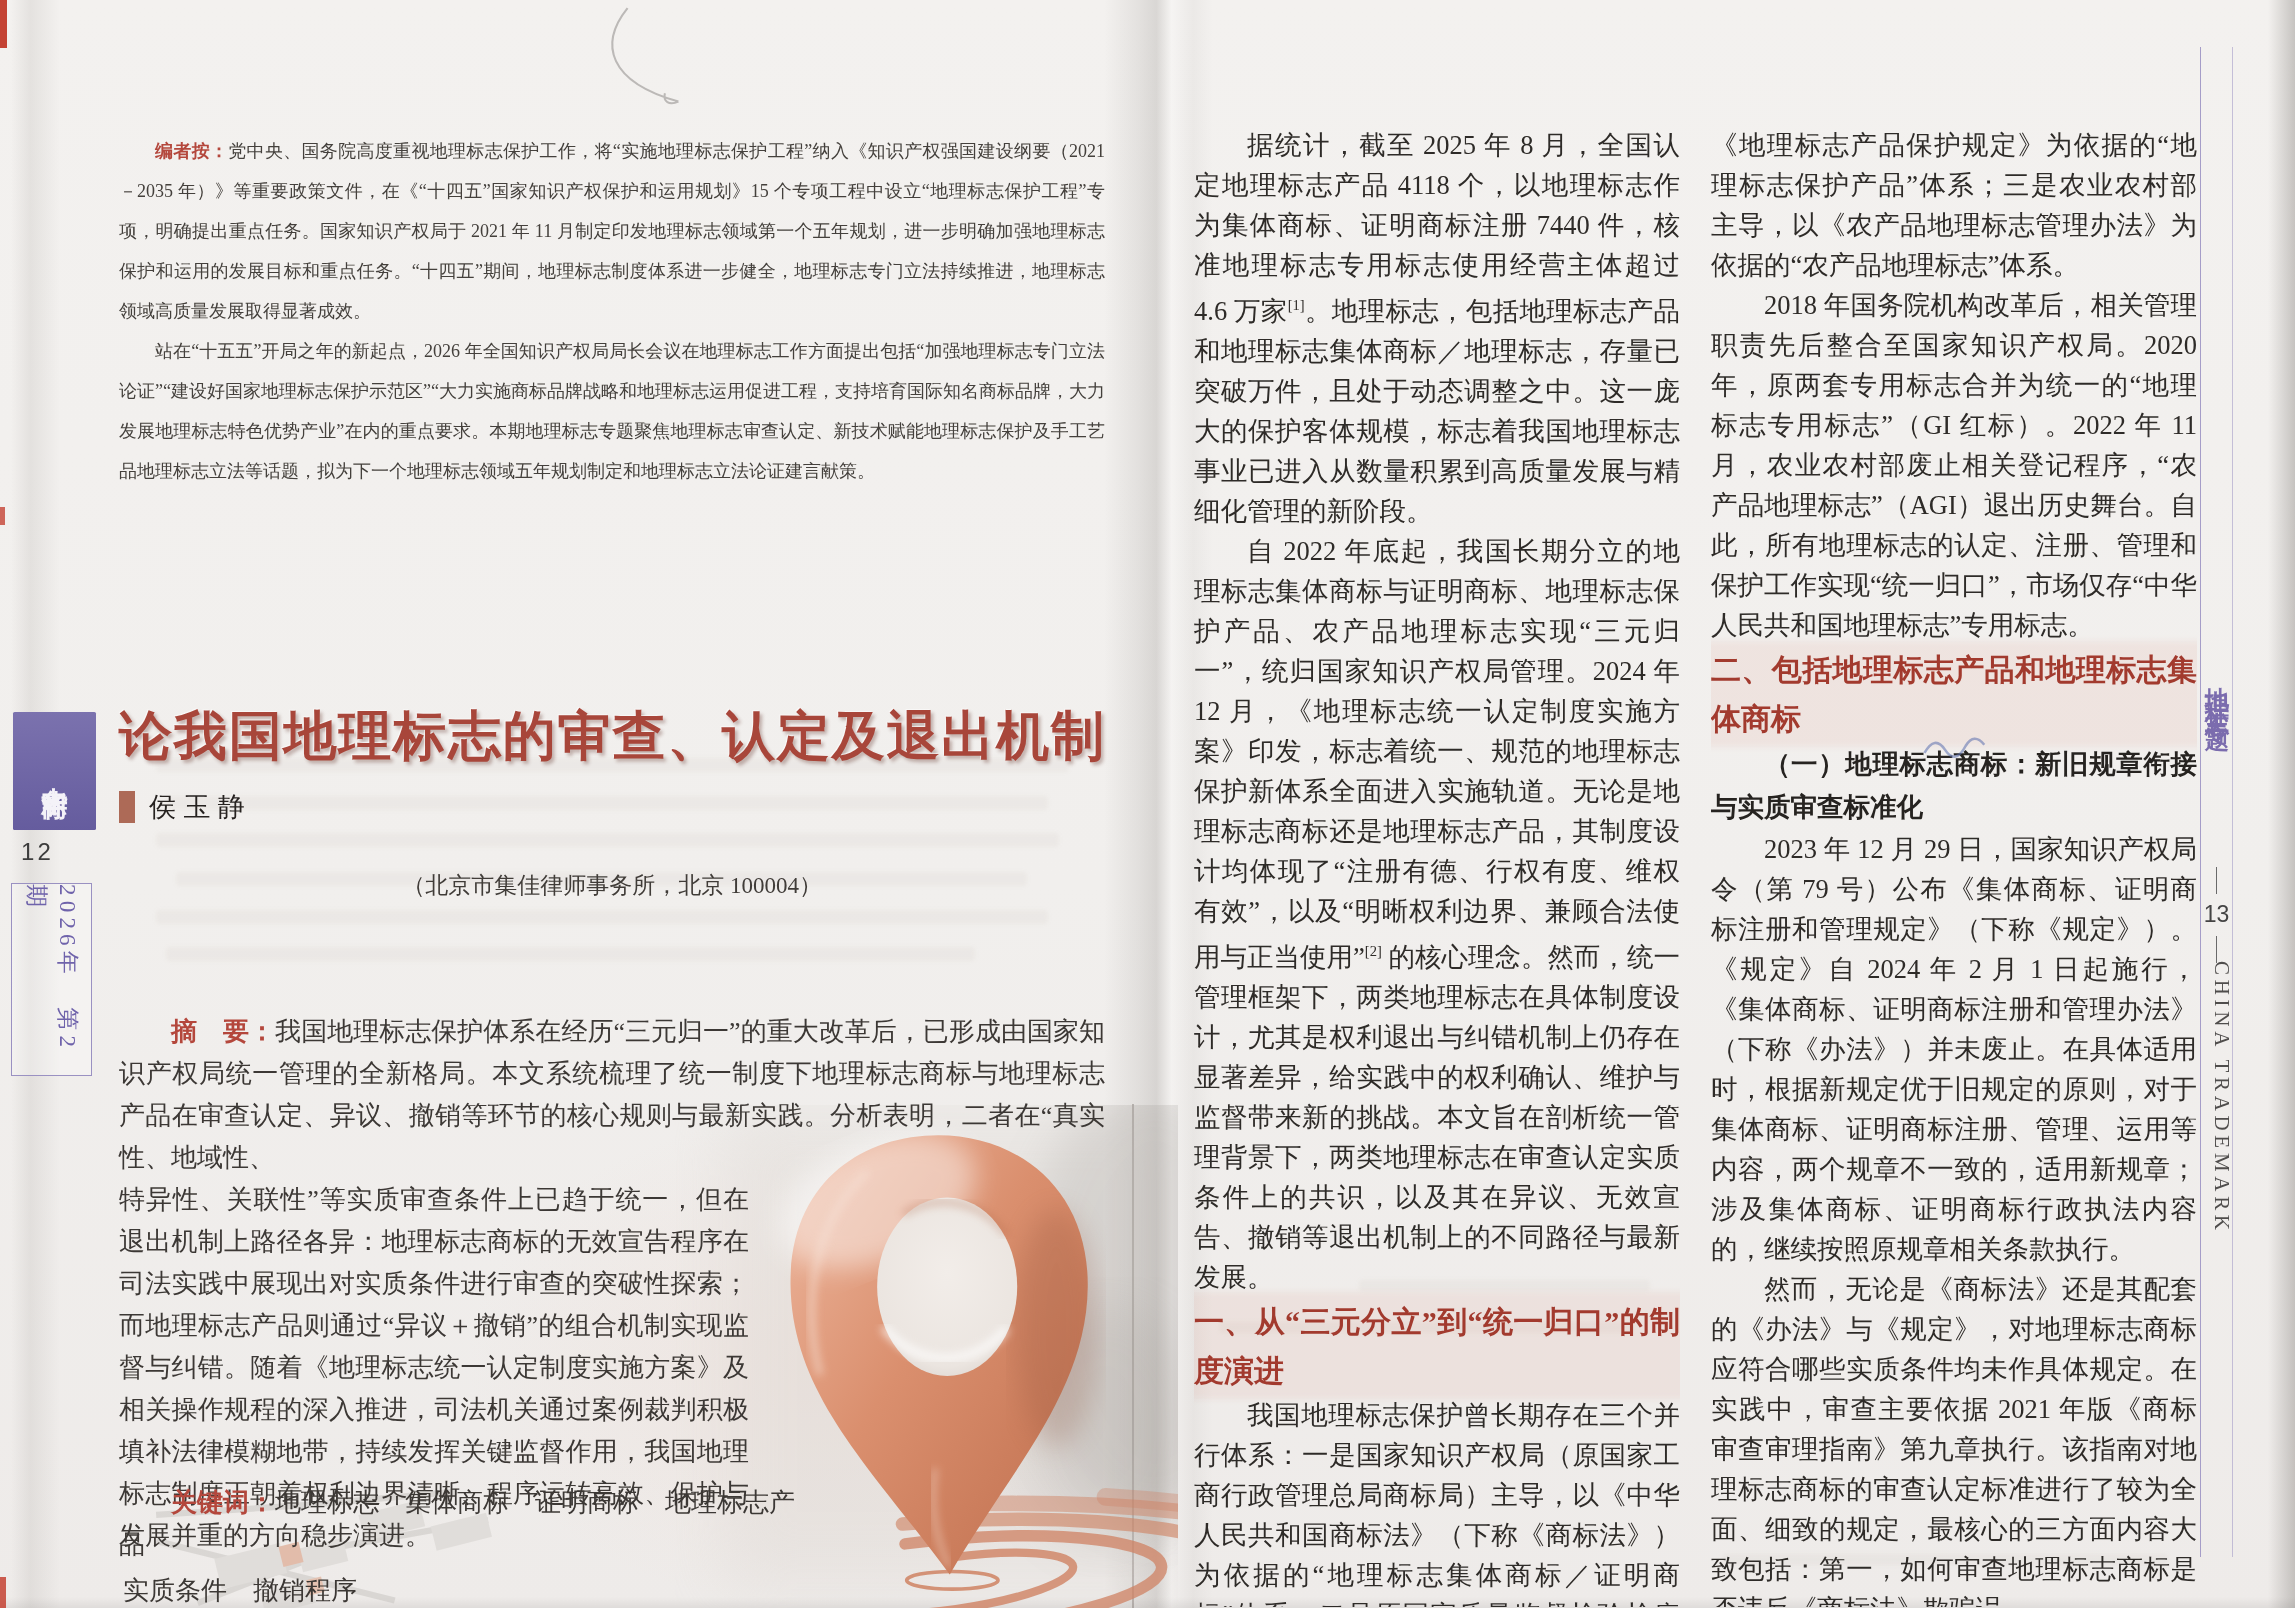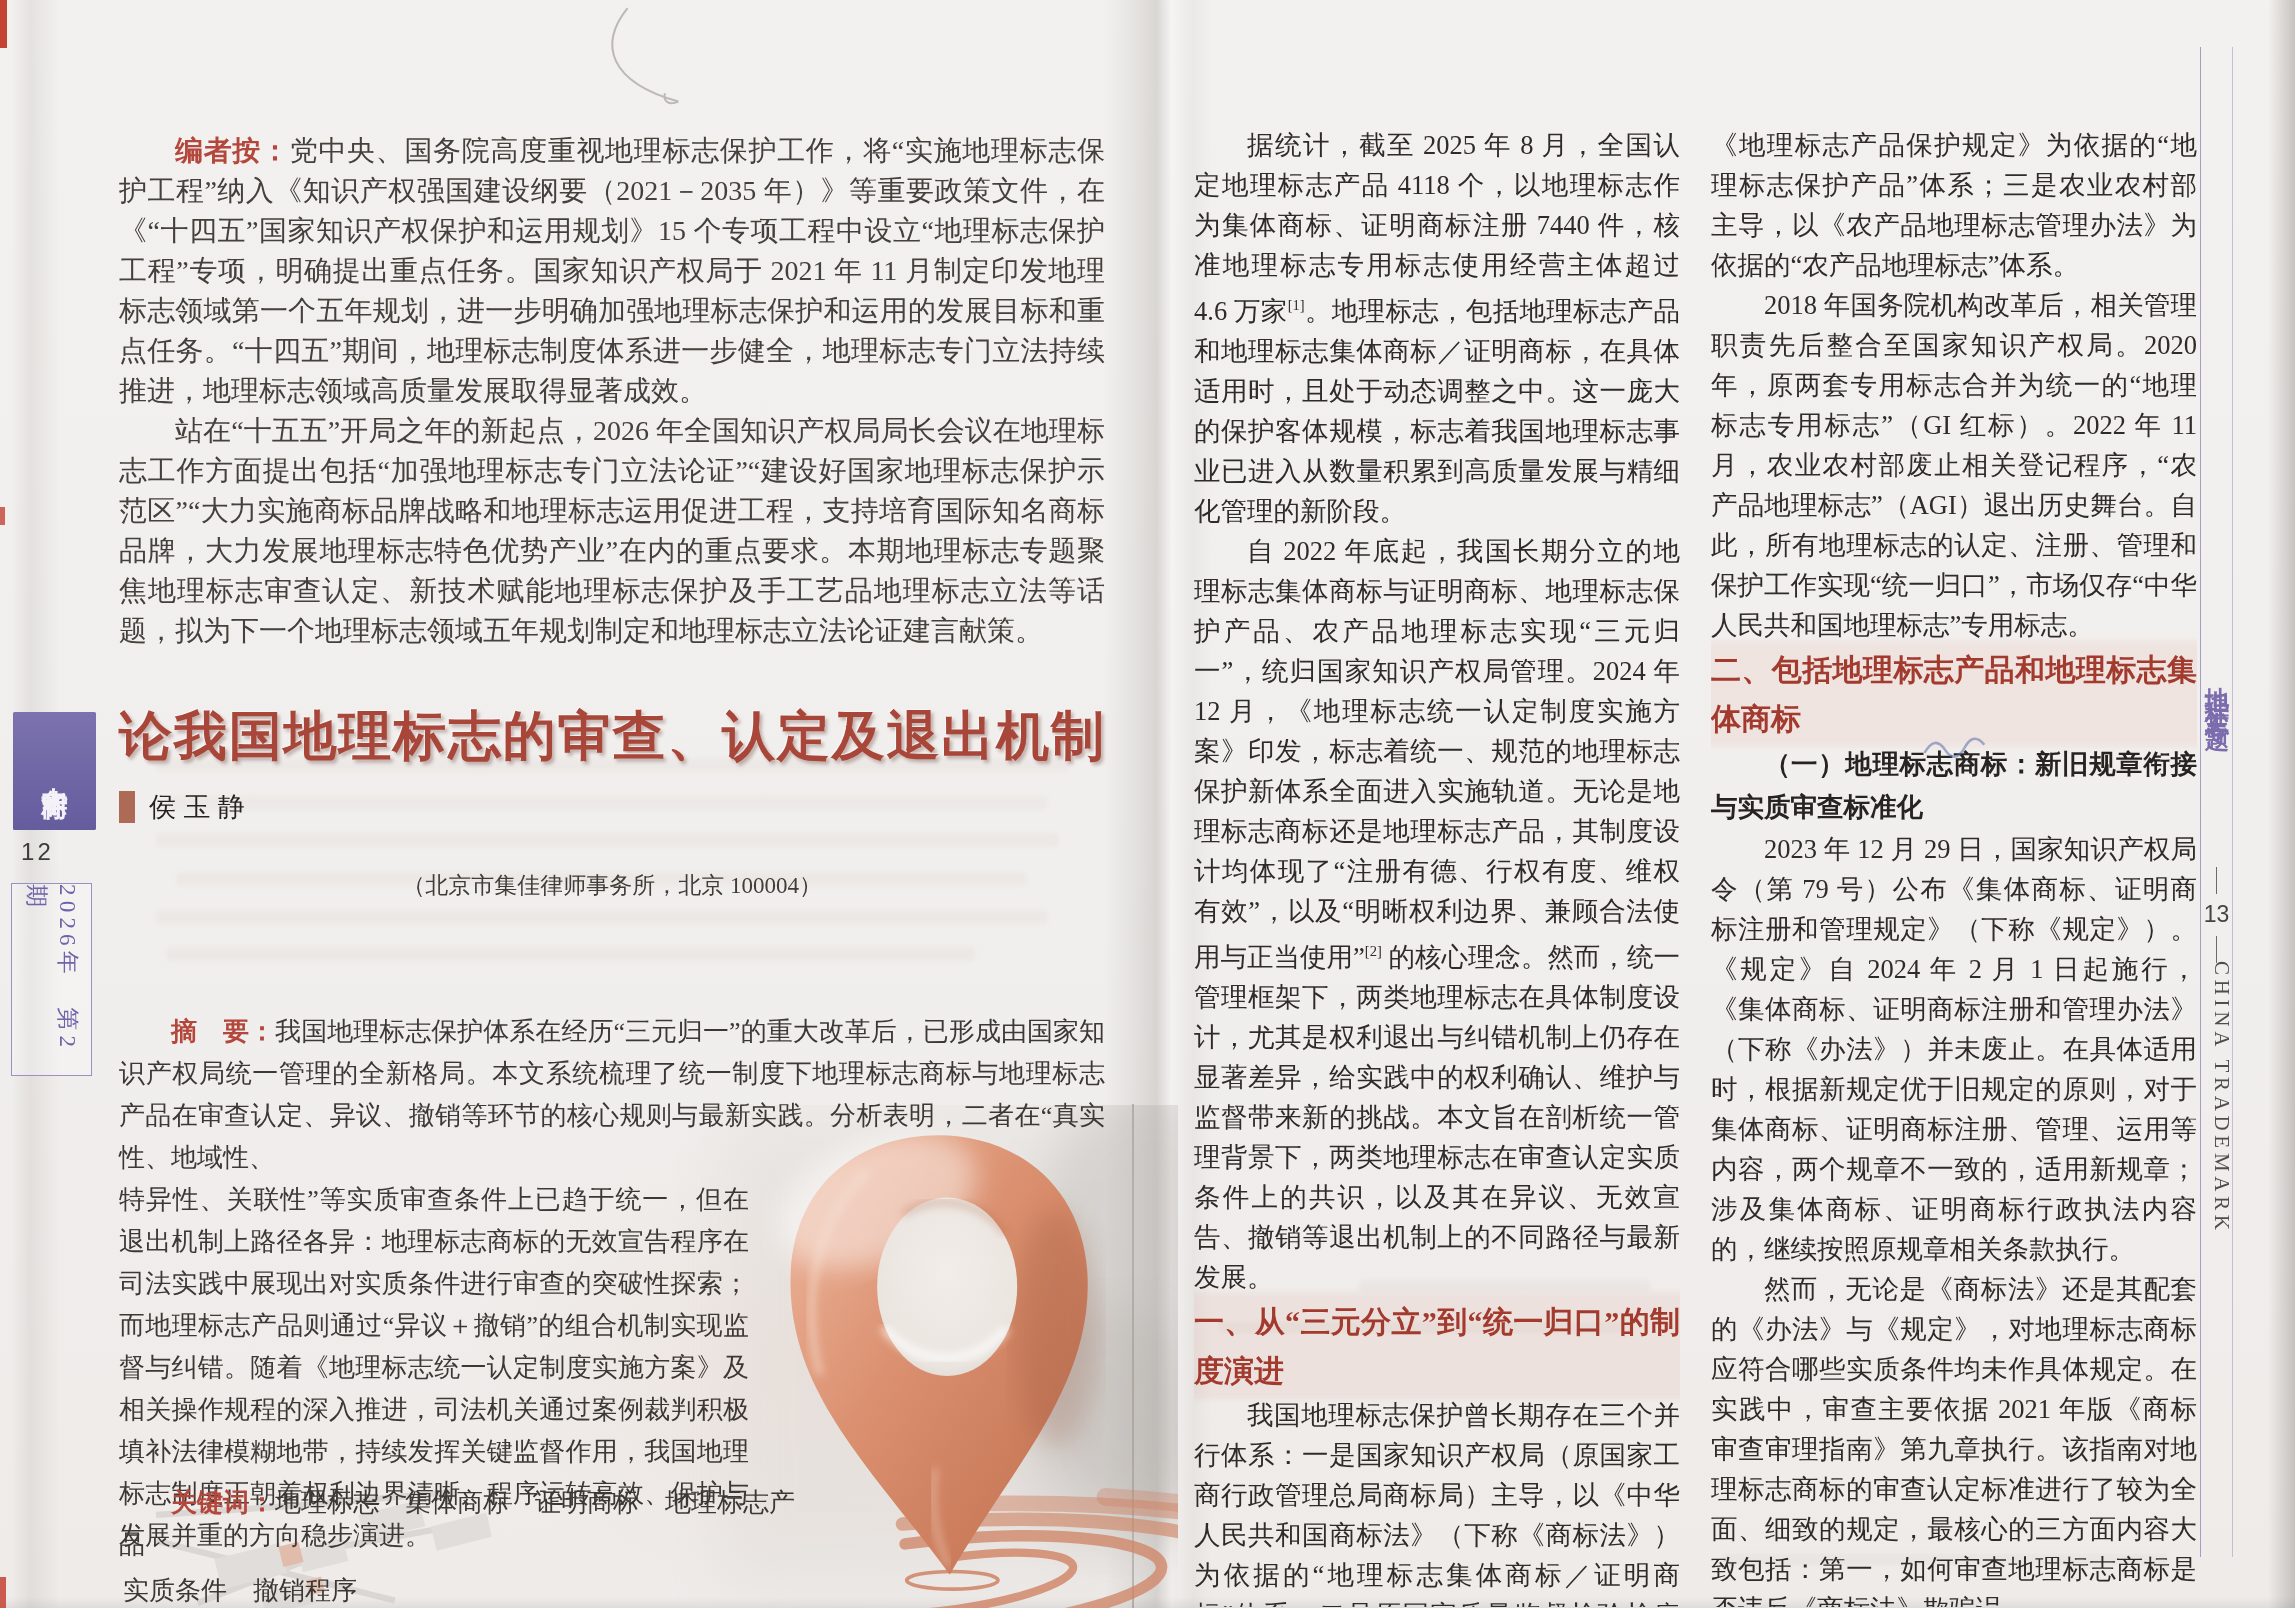--- a/index.html
+++ b/index.html
@@ -39,21 +39,21 @@
   
   .vline-purple{width:1px;background:#a59dc8;top:47px;height:1510px;}
   .strip-topic{left:2200px;top:667px;width:33px;writing-mode:vertical-rl;text-orientation:upright;
     font-size:24px;color:#7b6cae;letter-spacing:8.3px;font-weight:bold;}
   .strip-pageno{left:2200px;top:867px;width:33px;display:flex;flex-direction:column;align-items:center;gap:7.3px;}
   .strip-pageno .bar{width:1.6px;height:27px;background:#6a6a6a;}
   .strip-pageno .num{font-size:23px;color:#444;font-family:"Liberation Sans","DejaVu Sans",sans-serif;}
   .strip-en{left:2198px;top:961px;width:36px;writing-mode:vertical-rl;text-orientation:sideways;
     font-size:21px;color:#4f4d4c;letter-spacing:4.7px;}
   
-  .editor-note{left:119px;top:131px;width:986px;font-size:28px;line-height:40px;
+  .editor-note{left:119px;top:131px;width:986px;font-size:18px;line-height:40px;
     text-align:justify;color:#44403c;z-index:2;}
   .editor-note p{margin:0;text-indent:2em;}
   .red-label{color:#b4473c;font-weight:bold;text-align:center;}
   .title{left:119px;top:665px;width:986px;font-size:53px;font-weight:bold;
     font-family:Liberation Mono, monospace;color:#a8463a;
     text-align:justify;text-align-last:justify;letter-spacing:1px;
     text-shadow:-1px -1px 0 rgba(255,255,255,.55), 2.6px 3.1px 3.6px rgba(90,40,30,.32);z-index:2;}
   .author-row{left:119px;top:789px;width:986px;display:flex;justify-content:flex-start;
     align-items:center;gap:14.5px;z-index:2;}
   .author-square{width:15.6px;height:32px;background:#ad6a57;}
@@ -211,21 +211,21 @@
     <path d="M1340,520 C1308,400 1318,230 1432,128" stroke="#f8e3d8" stroke-width="12" fill="none" opacity="0.6" filter="url(#b8)"></path>
     <ellipse cx="1795" cy="430" rx="80" ry="230" fill="#8d4f38" opacity="0.22" filter="url(#b25)"></ellipse>
     <path d="M1562,700 C1550,780 1566,840 1588,890" stroke="#f6ddd0" stroke-width="9" fill="none" opacity="0.55" filter="url(#b8)"></path>
     <ellipse cx="1585" cy="350" rx="135" ry="172" fill="url(#holeG)"></ellipse>
     <path d="M1462,428 A160,178 0 0 0 1700,430" stroke="#ffffff" stroke-width="16" fill="none" opacity="0.7" filter="url(#b8)"></path>
     <path d="M1700,250 A160,178 0 0 0 1500,210" stroke="#b06a4c" stroke-width="12" fill="none" opacity="0.35" filter="url(#b8)"></path>
   </g>
 </svg>
 
 <div class="abs col col1">
-  <p><span>据统计，截至 2025 年 8 月，全国认定地理标志产品 4118 个，以地理标志作为集体商标、证明商标注册 7440 件，核准地理标志专用标志使用经营主体超过 4.6 万家</span><sup>[1]</sup><span>。地理标志，包括地理标志产品和地理标志集体商标／证明商标，在具体适用时，且处于动态调整之中。这一庞大的保护客体规模，标志着我国地理标志事业已进入从数量积累到高质量发展与精细化管理的新阶段。</span></p>
+  <p><span>据统计，截至 2025 年 8 月，全国认定地理标志产品 4118 个，以地理标志作为集体商标、证明商标注册 7440 件，核准地理标志专用标志使用经营主体超过 4.6 万家</span><sup>[1]</sup><span>。地理标志，包括地理标志产品和地理标志集体商标／地理标志，存量已突破万件，且处于动态调整之中。这一庞大的保护客体规模，标志着我国地理标志事业已进入从数量积累到高质量发展与精细化管理的新阶段。</span></p>
   <p><span>自 2022 年底起，我国长期分立的地理标志集体商标与证明商标、地理标志保护产品、农产品地理标志实现“三元归一”，统归国家知识产权局管理。2024 年 12 月，《地理标志统一认定制度实施方案》印发，标志着统一、规范的地理标志保护新体系全面进入实施轨道。无论是地理标志商标还是地理标志产品，其制度设计均体现了“注册有德、行权有度、维权有效”，以及“明晰权利边界、兼顾合法使用与正当使用”</span><sup>[2]</sup><span> 的核心理念。然而，统一管理框架下，两类地理标志在具体制度设计，尤其是权利退出与纠错机制上仍存在显著差异，给实践中的权利确认、维护与监督带来新的挑战。本文旨在剖析统一管理背景下，两类地理标志在审查认定实质条件上的共识，以及其在异议、无效宣告、撤销等退出机制上的不同路径与最新发展。</span></p>
   <p class="h-red">一、从“三元分立”到“统一归口”的制度演进</p>
   <p>我国地理标志保护曾长期存在三个并行体系：一是国家知识产权局（原国家工商行政管理总局商标局）主导，以《中华人民共和国商标法》（下称《商标法》）为依据的“地理标志集体商标／证明商标”体系；二是原国家质量监督检验检疫总局主导，以</p>
 </div>
 
 <div class="abs col col2">
   <p class="noindent">《地理标志产品保护规定》为依据的“地理标志保护产品”体系；三是农业农村部主导，以《农产品地理标志管理办法》为依据的“农产品地理标志”体系。</p>
   <p>2018 年国务院机构改革后，相关管理职责先后整合至国家知识产权局。2020 年，原两套专用标志合并为统一的“地理标志专用标志”（GI 红标）。2022 年 11 月，农业农村部废止相关登记程序，“农产品地理标志”（AGI）退出历史舞台。自此，所有地理标志的认定、注册、管理和保护工作实现“统一归口”，市场仅存“中华人民共和国地理标志”专用标志。</p>
   <p class="h-red">二、包括地理标志产品和地理标志集体商标</p>
   <p class="h-sub">（一）地理标志商标：新旧规章衔接与实质审查标准化</p>

